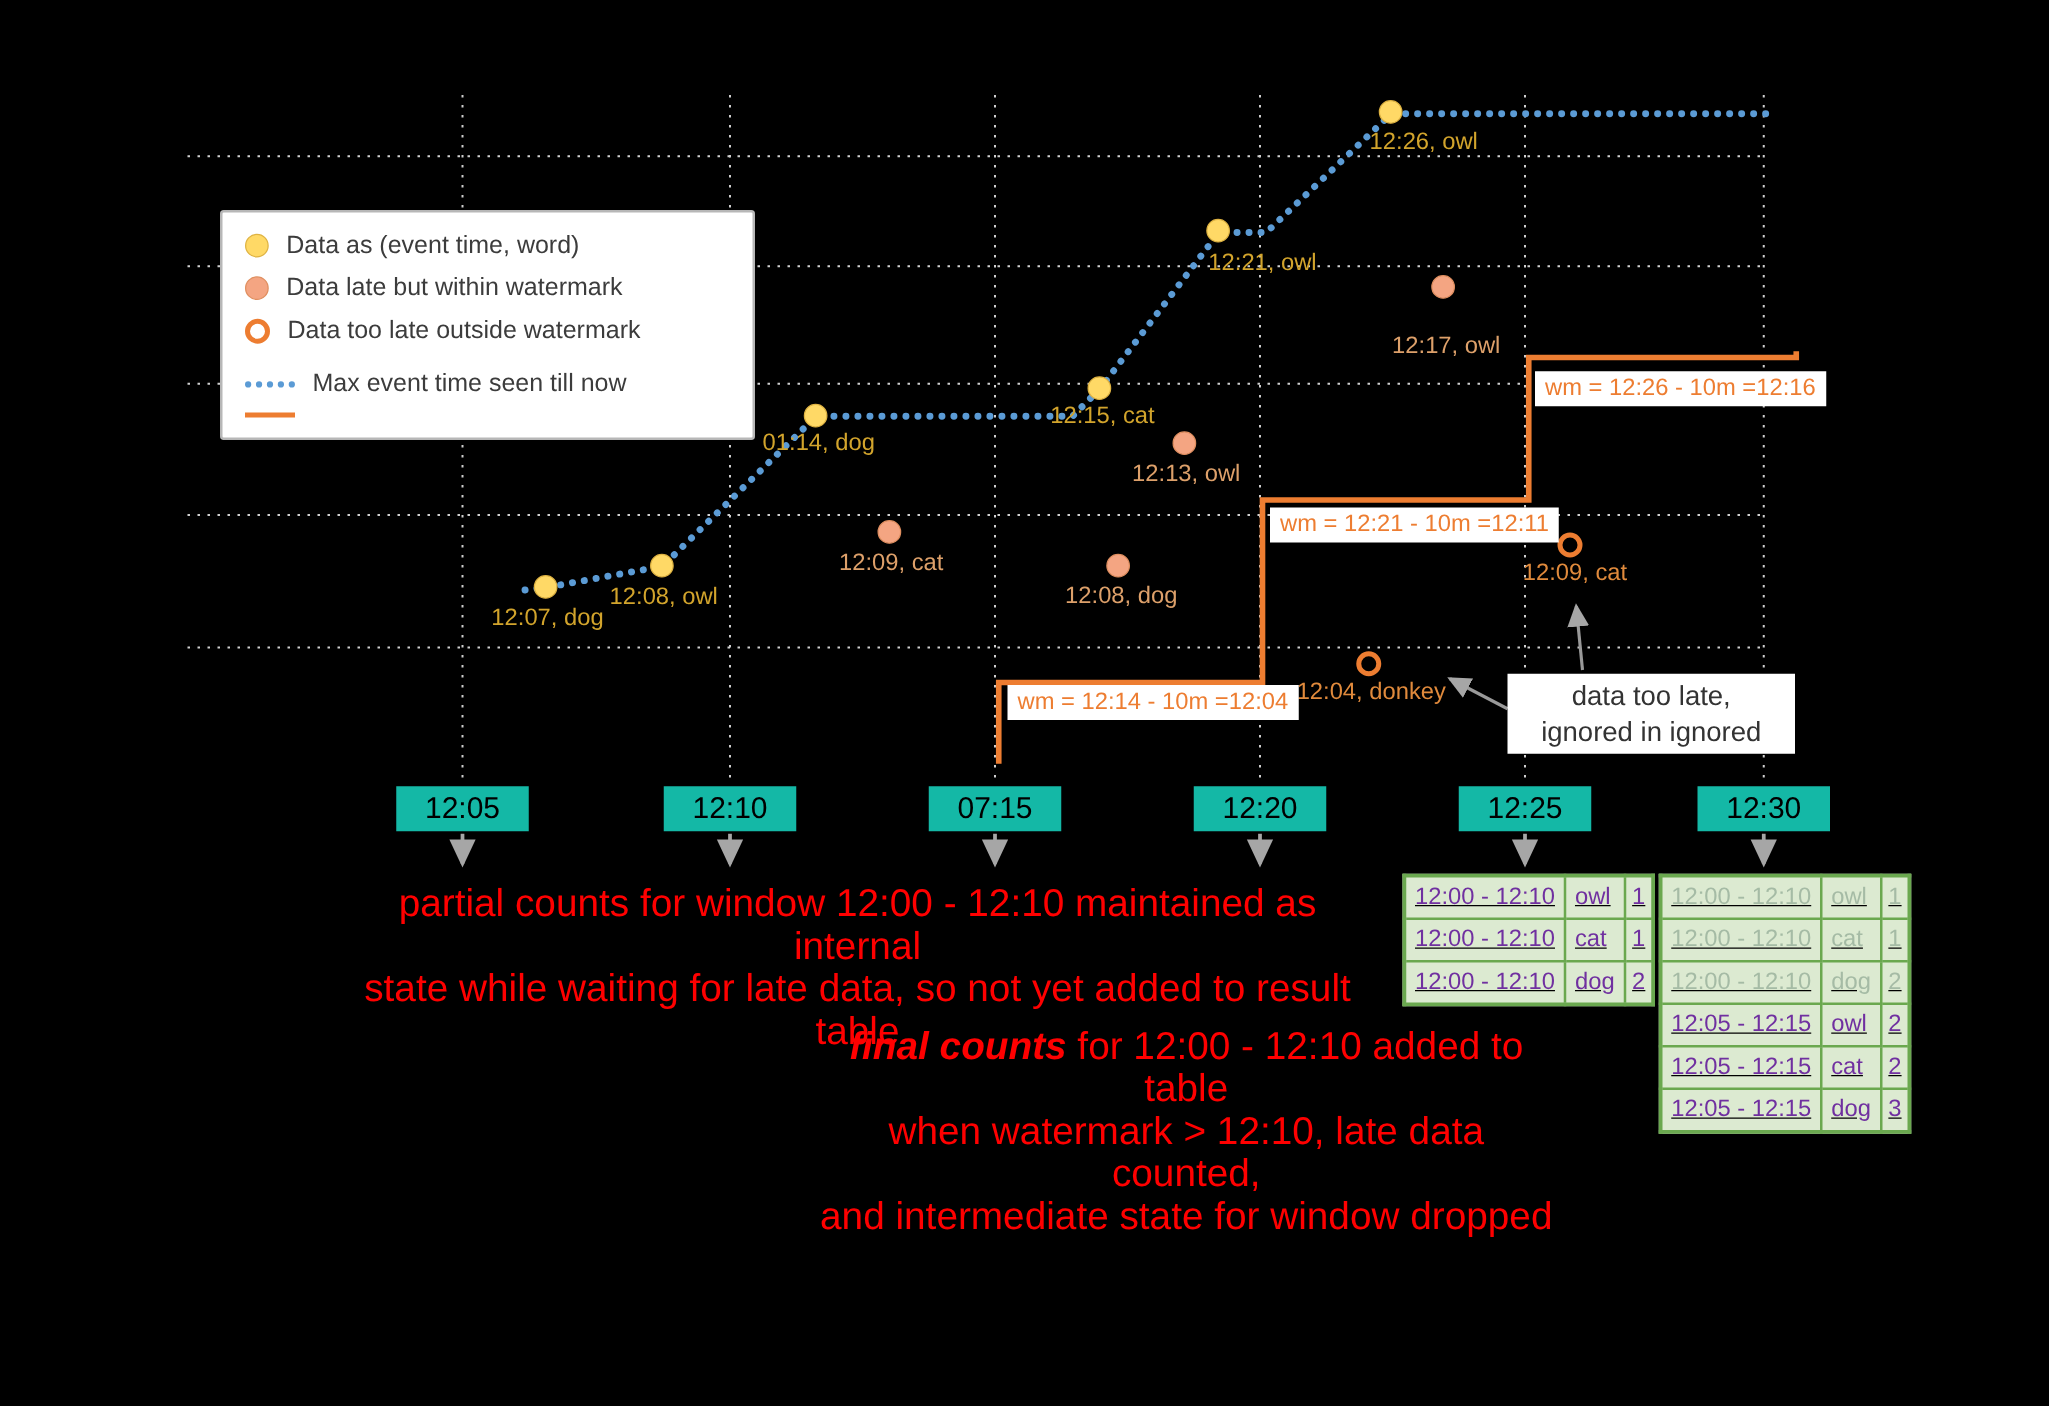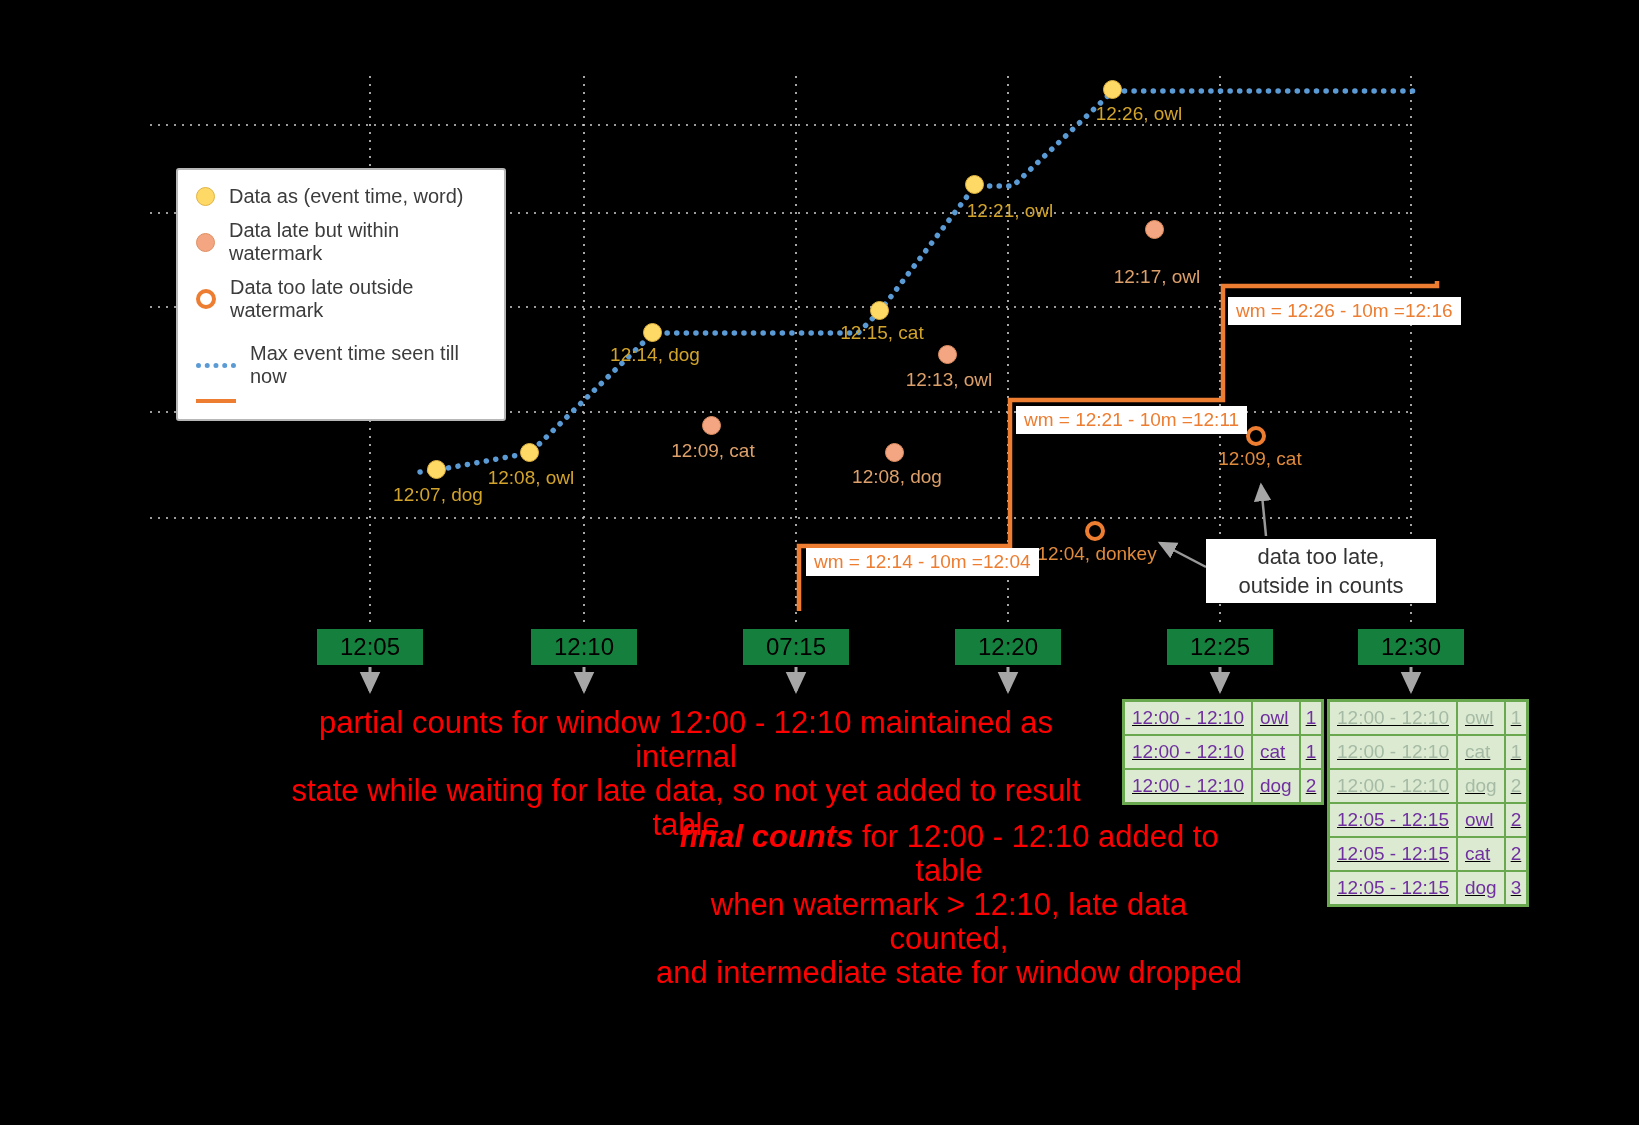--- a/index.html
+++ b/index.html
@@ -17,24 +17,24 @@
 
   .pt-label { position:absolute; width:150px; text-align:center; font-size:19px; white-space:nowrap; }
   .pt-label.on-time { color:var(--label_on_time,#d2a42c); }
   .pt-label.late { color:var(--label_late,#dda06a); }
   .pt-label.too-late { color:var(--label_too_late,#e08a3c); }
 
   
   .wm-label { position:absolute; background:#ffffff; color:var(--watermark_line,#ed7d31); font-size:19px; padding:3px 8px; white-space:nowrap; }
 
   
-  .tick { position:absolute; width:106px; height:36px; background:#15803d; color:#000000; font-size:24px; text-align:center; line-height:36px; }
-
-  
-  .legend { position:absolute; left:176px; top:168px; width:330px; background:#ffffff; border:2px solid #b7b7b7; border-radius:3px; padding:15px 18px 16px 18px; color:#3c3c3c; }
+  .tick { position:absolute; width:106px; height:36px; background:#14b8a6; color:#000000; font-size:24px; text-align:center; line-height:36px; }
+
+  
+  .legend { position:absolute; left:176px; top:168px; width:428px; background:#ffffff; border:2px solid #b7b7b7; border-radius:3px; padding:15px 18px 16px 18px; color:#3c3c3c; }
   .legend-row { display:flex; align-items:center; margin-bottom:11px; font-size:20px; }
   .legend-row:last-child { margin-bottom:0; }
   .legend-row.group-gap { margin-top:20px; }
   .swatch { flex:0 0 auto; margin-right:14px; }
   .dot-swatch { width:19px; height:19px; border-radius:50%; }
   .dot-swatch.sw-on-time { background:var(--on_time,#ffd966); border:1px solid #dfb342; }
   .dot-swatch.sw-late { background:var(--late,#f4a582); border:1px solid #e08f60; }
   .dot-swatch.sw-too-late { background:transparent; border:4px solid var(--too_late_ring,#ed7d31); width:20px; height:20px; }
   .line-dotted { width:40px; height:0; border-top:5px dotted var(--max_event_line,#5b9bd5); }
   .line-solid { width:40px; height:0; border-top:4px solid var(--watermark_line,#ed7d31); }
@@ -123,21 +123,21 @@
 
   <div class="dot on-time" style="left:427px;top:460px"></div>
   <div class="dot on-time" style="left:520px;top:443px"></div>
   <div class="dot on-time" style="left:643px;top:323px"></div>
   <div class="dot on-time" style="left:870px;top:301px"></div>
   <div class="dot on-time" style="left:965px;top:175px"></div>
   <div class="dot on-time" style="left:1103px;top:80px"></div>
 
   <div class="pt-label on-time" style="left:363px;top:484px">12:07, dog</div>
   <div class="pt-label on-time" style="left:456px;top:467px">12:08, owl</div>
-  <div class="pt-label on-time" style="left:580px;top:344px">12:14, dog</div>
+  <div class="pt-label on-time" style="left:580px;top:344px">01:14, dog</div>
   <div class="pt-label on-time" style="left:807px;top:322px">12:15, cat</div>
   <div class="pt-label on-time" style="left:935px;top:200px">12:21, owl</div>
   <div class="pt-label on-time" style="left:1064px;top:103px">12:26, owl</div>
 
   <div class="dot late" style="left:702px;top:416px"></div>
   <div class="dot late" style="left:885px;top:443px"></div>
   <div class="dot late" style="left:938px;top:345px"></div>
   <div class="dot late" style="left:1145px;top:220px"></div>
 
   <div class="pt-label late" style="left:638px;top:440px">12:09, cat</div>
@@ -168,21 +168,21 @@
   </div>
 
   <div class="annot-red" style="left:650px;top:820px;width:598px">
     <div><span class="lead">final counts</span><span> for 12:00 - 12:10 added to table</span></div>
     <div>when watermark &gt; 12:10, late data counted,</div>
     <div>and intermediate state for window dropped</div>
   </div>
 
   <div class="note-box">
     <div>data too late,</div>
-    <div>outside in counts</div>
+    <div>ignored in ignored</div>
   </div>
 
   <table class="result" style="left:1122px;top:699px">
     <tbody>
         <tr>
       <td>12:00 - 12:10</td>
       <td class="word">owl</td>
       <td class="count">1</td>
     </tr>
     <tr>

